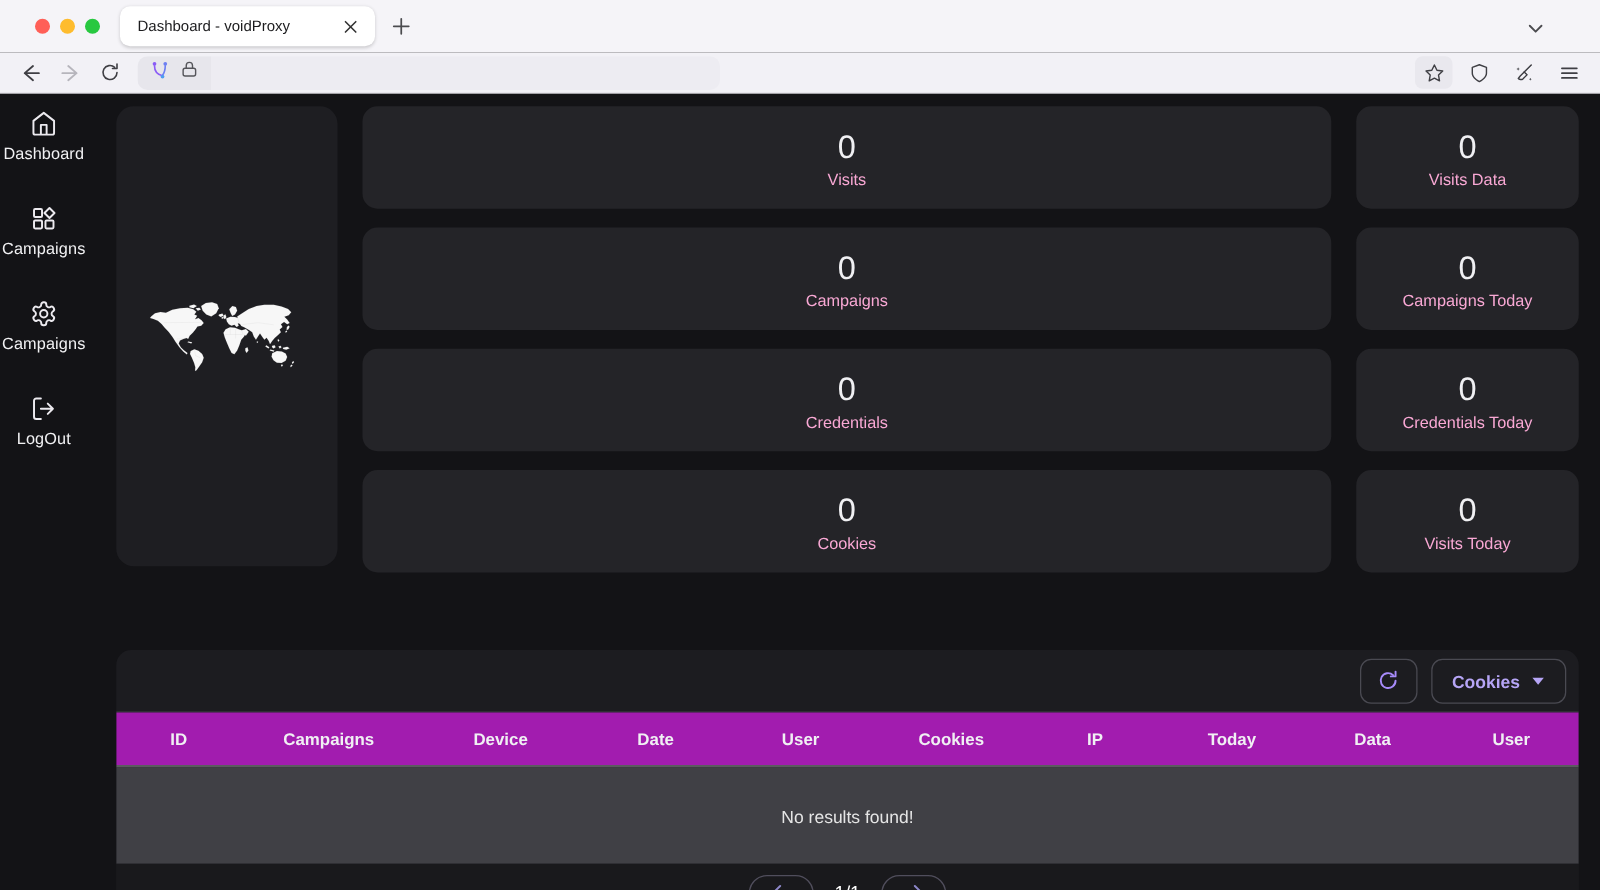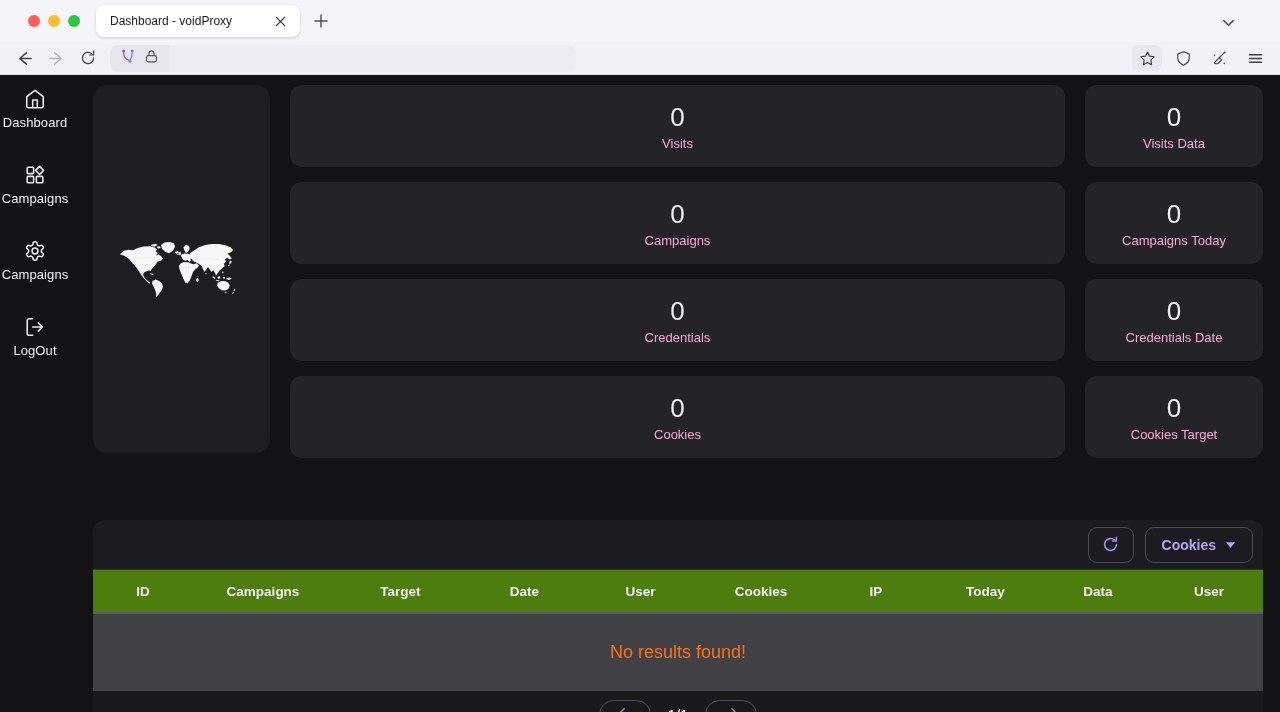--- a/index.html
+++ b/index.html
@@ -56,26 +56,26 @@
   .results-panel { margin-top:17px; width:1170px; background:#1c1c20; border-radius:12px;
     overflow:hidden; display:flex; flex-direction:column; height:217px; }
   .panel-toolbar { height:49px; flex:0 0 49px; display:flex; align-items:center; justify-content:flex-end;
     gap:11px; padding-right:10px; }
   .pill-btn { background:none; border:1px solid #4a4a52; border-radius:9px; height:36px;
     display:flex; align-items:center; justify-content:center; cursor:pointer; }
   .refresh-btn { width:46px; }
   .filter-btn { padding:0 16px; gap:9px; }
   .filter-label { color:#b6a5f6; font-size:14px; font-weight:700; }
   .thead-sep { height:1px; background:#35353a; }
-  .table-head { height:42px; display:grid; background:#4d7c0f; align-items:center;
+  .table-head { height:42px; display:grid; background:#a21caf; align-items:center;
     grid-template-columns:100px 140px 135px 113px 119px 122px 108px 111px 114px 108px; }
   .th { text-align:center; font-size:13.5px; font-weight:700; color:#f0f0f3; }
   .head-sep { height:2px; background:#5b5b60; }
   .empty-row { flex:1; background:#404045; display:flex; align-items:center; justify-content:center;
-    font-size:18px; color:#f97316; }
+    font-size:14px; color:#e5e5e5; }
   .pager { height:46px; flex:0 0 46px; background:#19191c; display:flex; align-items:center;
     justify-content:center; gap:17px; }
   .page-pill { width:52px; height:29px; border-radius:15px; border:1px solid #504e5c; background:none; }
   .page-indicator { font-size:15px; color:#ffffff; }
 </style>
 </head>
 <body>
 
 <div class="window">
 
@@ -297,25 +297,25 @@
           <div class="stat-card">
             <span class="stat-value">0</span>
             <span class="stat-label">Visits Data</span>
           </div>
           <div class="stat-card">
             <span class="stat-value">0</span>
             <span class="stat-label">Campaigns Today</span>
           </div>
           <div class="stat-card">
             <span class="stat-value">0</span>
-            <span class="stat-label">Credentials Date</span>
-          </div>
-          <div class="stat-card">
-            <span class="stat-value">0</span>
-            <span class="stat-label">Cookies Target</span>
+            <span class="stat-label">Credentials Today</span>
+          </div>
+          <div class="stat-card">
+            <span class="stat-value">0</span>
+            <span class="stat-label">Visits Today</span>
           </div>
         </div>
       </div>
 
       <div class="results-panel">
         <div class="panel-toolbar">
           <button class="pill-btn refresh-btn">
             <svg width="17" height="17" viewBox="0 0 20 20">
                 <path d="M17 10 a7 7 0 1 1 -2.3-5.2" fill="none" stroke="#a78bfa" stroke-width="1.8" stroke-linecap="round"></path>
                 <path d="M17 1.5 v4.5 h-4.5" fill="none" stroke="#a78bfa" stroke-width="1.8" stroke-linecap="round" stroke-linejoin="round"></path>
@@ -325,21 +325,21 @@
             <span class="filter-label">Cookies</span>
             <svg width="11" height="8" viewBox="0 0 12 8">
                 <path d="M1 1 L6 7 L11 1 Z" fill="#b6a5f6"></path>
               </svg>
           </button>
         </div>
         <div class="thead-sep"></div>
         <div class="table-head">
           <span class="th">ID</span>
           <span class="th">Campaigns</span>
-          <span class="th">Target</span>
+          <span class="th">Device</span>
           <span class="th">Date</span>
           <span class="th">User</span>
           <span class="th">Cookies</span>
           <span class="th">IP</span>
           <span class="th">Today</span>
           <span class="th">Data</span>
           <span class="th">User</span>
         </div>
         <div class="head-sep"></div>
         <div class="empty-row">No results found!</div>

